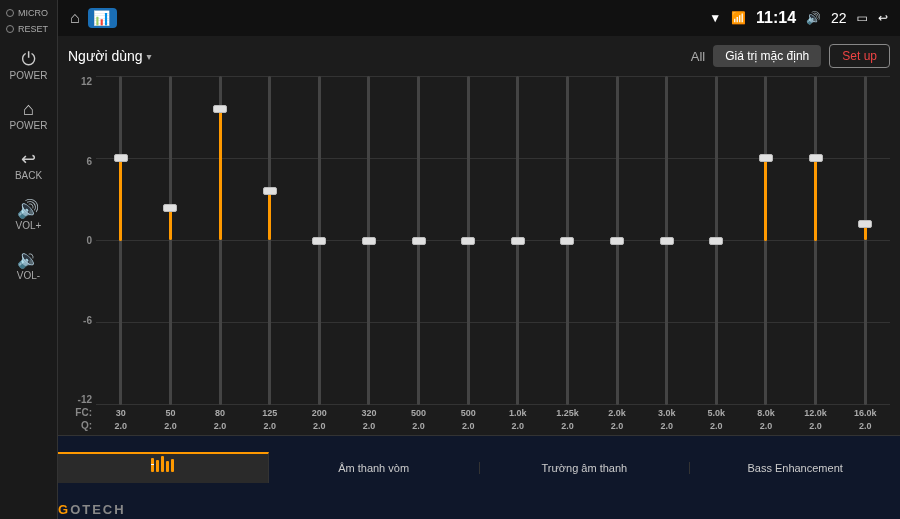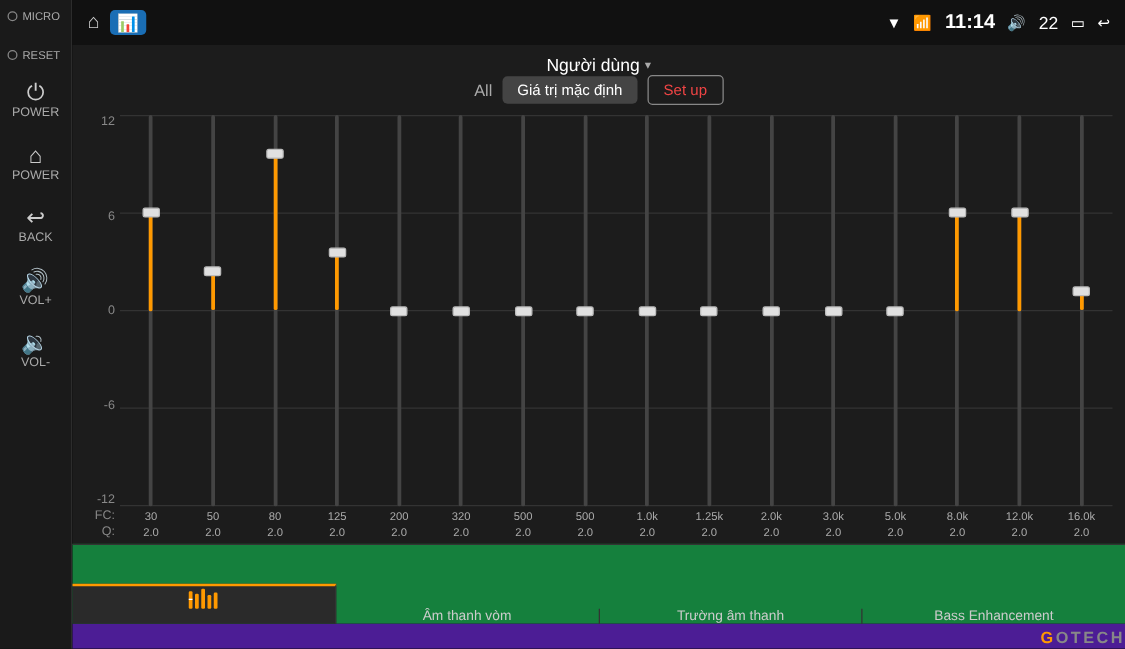--- a/index.html
+++ b/index.html
@@ -21,21 +21,21 @@
       flex-direction: column;
       align-items: center;
       padding: 6px 0;
       border-right: 1px solid #333;
       flex-shrink: 0;
     }
     .sidebar-top {
       display: flex;
       flex-direction: column;
       align-items: center;
-      gap: 17px;
+      gap: 2px;
       width: 100%;
       margin-bottom: 4px;
     }
     .micro-row, .reset-row {
       display: flex;
       align-items: center;
       gap: 4px;
       padding: 2px 6px;
       width: 100%;
     }
@@ -138,21 +138,20 @@
       display: flex;
       flex-direction: column;
     }
 
     
     .eq-header {
       display: flex;
       align-items: center;
       justify-content: space-between;
       margin-bottom: 8px;
-      flex-direction: column;
     }
     .user-dropdown {
       display: flex;
       align-items: center;
       gap: 4px;
       color: #fff;
       font-size: 14px;
       cursor: pointer;
     }
     .dropdown-arrow { font-size: 10px; color: #aaa; }
@@ -202,20 +201,21 @@
       flex-direction: column;
       justify-content: space-between;
       padding: 0 4px 0 0;
       width: 28px;
       flex-shrink: 0;
     }
     .y-label {
       font-size: 10px;
       color: #888;
       text-align: right;
+      font-weight: bold;
     }
     
     .sliders-container {
       flex: 1;
       display: flex;
       align-items: stretch;
       position: relative;
     }
     
     .gridlines {
@@ -274,20 +274,21 @@
       transform: translateX(-50%);
       cursor: pointer;
       border: 1px solid #bbb;
     }
 
     
     .fc-row, .q-row {
       display: flex;
       align-items: center;
       margin-top: 2px;
+      font-weight: bold;
     }
     .fc-label-cell, .q-label-cell {
       width: 28px;
       font-size: 10px;
       color: #888;
       flex-shrink: 0;
       text-align: right;
       padding-right: 4px;
     }
     .fc-values, .q-values {
@@ -297,23 +298,23 @@
     .fc-val, .q-val {
       flex: 1;
       text-align: center;
       font-size: 9px;
       color: #aaa;
     }
 
     
     .tabbar {
       height: 64px;
-      background: #15803d;
-      display: flex;
-      align-items: flex-end;
+      background: #0f172a;
+      display: flex;
+      align-items: center;
       border-top: 1px solid #333;
       flex-shrink: 0;
     }
     .tab-item {
       flex: 1;
       display: flex;
       flex-direction: column;
       align-items: center;
       justify-content: center;
       cursor: pointer;
@@ -332,24 +333,24 @@
       margin-bottom: 2px;
     }
     .tab-label {
       font-size: 11px;
       color: #ccc;
     }
 
     
     .brand-bar {
       height: 20px;
-      background: #4c1d95;
-      display: flex;
-      align-items: center;
-      justify-content: flex-end;
+      background: #0f172a;
+      display: flex;
+      align-items: center;
+      justify-content: flex-start;
       flex-shrink: 0;
     }
     .brand-text {
       font-size: 13px;
       font-weight: bold;
       color: #888;
       letter-spacing: 2px;
     }
     .brand-g { color: #f90; }
   </style>

